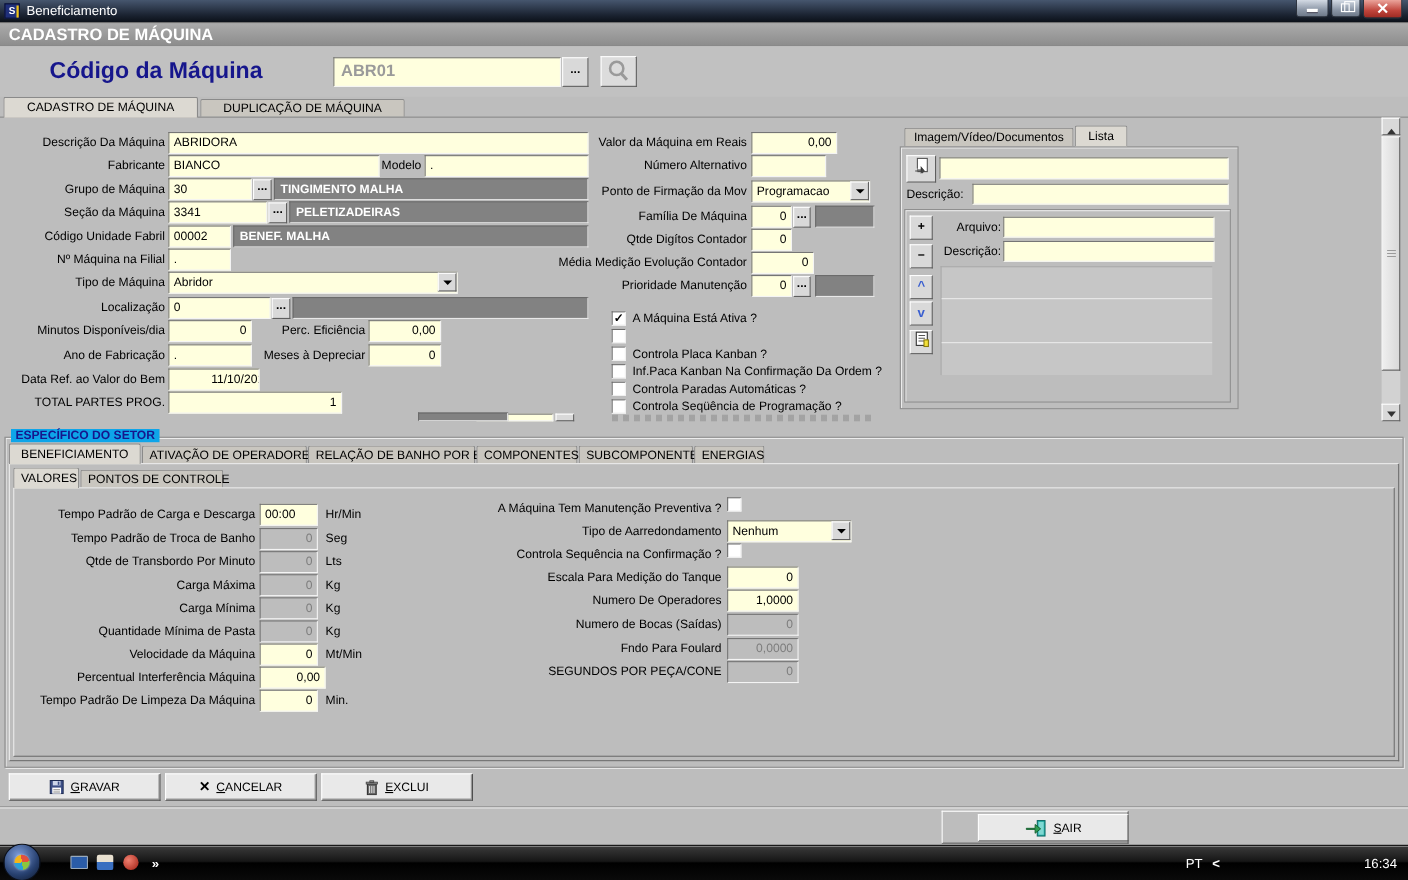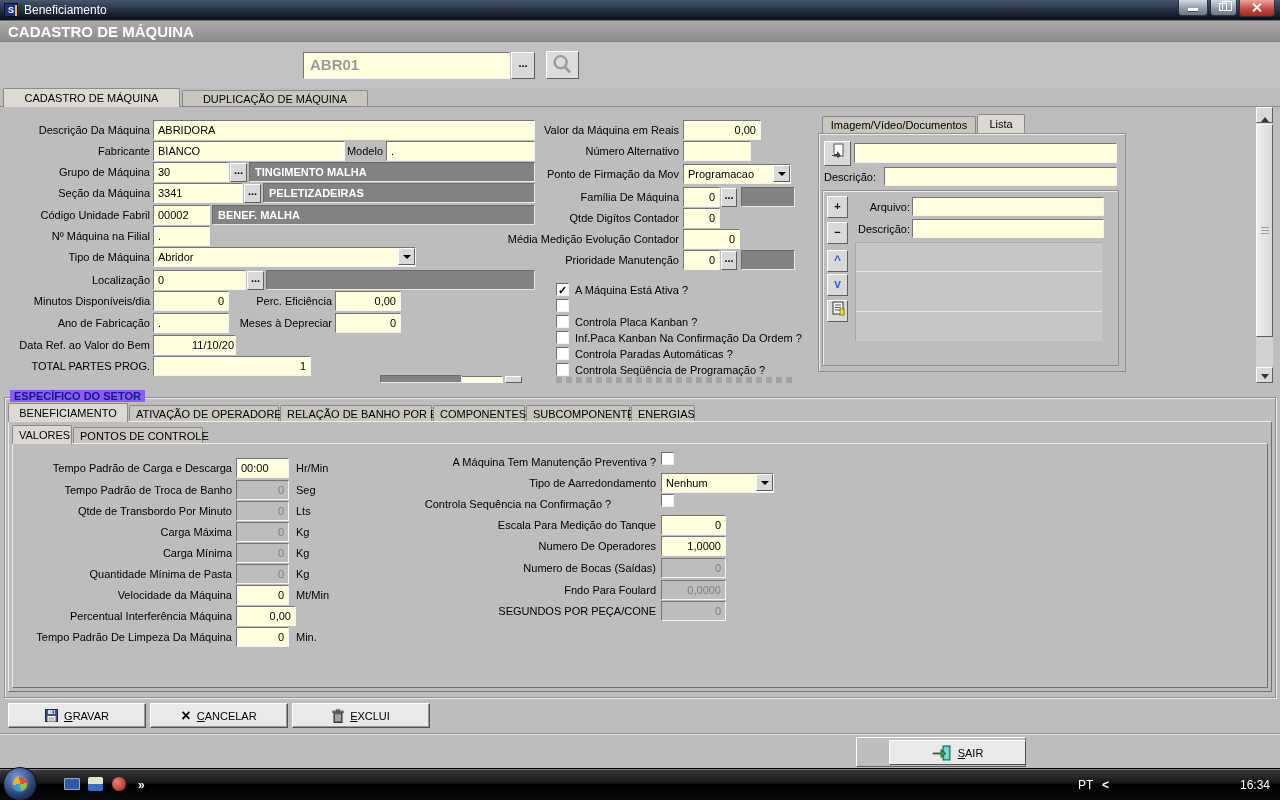--- a/index.html
+++ b/index.html
@@ -59,21 +59,21 @@
   
   .mframe { position:absolute; left:818px; top:133px; width:308px; height:239px; border:1px solid #8f8f8f; box-shadow:inset 1px 1px 0 #ececec; }
   .innerframe { position:absolute; left:822px; top:190px; width:297px; height:176px; border:1px solid #8f8f8f; box-shadow:inset 1px 1px 0 #ececec; }
   .sq-btn { position:absolute; width:21px; height:22px; background:#d9d9d9; border:1px solid; border-color:#fdfdfd #5f5f5f #5f5f5f #fdfdfd; text-align:center; line-height:19px; font-weight:bold; }
   .sq-btn.blue { color:#3a5fd0; font-size:12px; }
   .listbox { position:absolute; left:855px; top:242px; width:247px; height:99px; background:#c6c6c6; border-top:1px solid #a8a8a8; border-left:1px solid #a8a8a8; }
   .listbox .sep { position:absolute; left:0; width:100%; height:1px; background:#e9e9e9; }
 
   
   .groupbox { position:absolute; left:4px; top:397px; width:1272px; height:301px; border:1px solid #8f8f8f; box-shadow:1px 1px 0 #ececec inset, 1px 1px 0 #ececec; }
-  .grouplabel { position:absolute; left:10px; top:390px; background:#8b5cf6; padding:0 4px; color:#16168c; font-weight:bold; z-index:2; }
+  .grouplabel { position:absolute; left:10px; top:390px; background:#0ea5e9; padding:0 4px; color:#16168c; font-weight:bold; z-index:2; }
   .tabpage { position:absolute; border:1px solid; border-color:#ececec #6f6f6f #6f6f6f #ececec; background:#bdbdbd; }
 
   
   .act-btn { position:absolute; top:703px; width:138px; height:25px; background:#e9e9e9; border:1px solid; border-color:#fdfdfd #4f4f4f #4f4f4f #fdfdfd; box-shadow:inset -1px -1px 0 #9a9a9a; display:flex; align-items:center; justify-content:center; gap:6px; font-size:11px; }
   .fl { display:inline-block; }
   .fl::first-letter { text-decoration:underline; }
   .divline { position:absolute; left:0; top:733px; width:1280px; height:2px; border-top:1px solid #8f8f8f; border-bottom:1px solid #e9e9e9; }
   .sair-panel { position:absolute; left:856px; top:737px; width:170px; height:30px; border:1px solid; border-color:#fdfdfd #5f5f5f #5f5f5f #fdfdfd; }
   .sair-btn { position:absolute; left:889px; top:740px; width:137px; height:25px; background:#e9e9e9; border:1px solid; border-color:#fdfdfd #4f4f4f #4f4f4f #fdfdfd; display:flex; align-items:center; justify-content:center; gap:6px; }
 
@@ -104,20 +104,21 @@
       </div>
     <div class="wb cl" style="left:1239px;width:36px;height:17px;">
         <span class="g-x1"></span>
         <span class="g-x2"></span>
       </div>
   </div>
 
   <div class="header">CADASTRO DE MÁQUINA</div>
 
   <div class="codeband">
+    <span class="bigcode">Código da Máquina</span>
     <div class="code-inp">ABR01</div>
     <div class="dotsbtn code-dots" style="line-height:20px;">...</div>
     <div class="search-btn">
       <svg class="icon-mag" viewBox="0 0 32 28">
           <circle cx="14" cy="11" r="6.5" fill="none" stroke="#9a9a9a" stroke-width="2.5"></circle>
           <line x1="18.5" y1="16" x2="24" y2="22" stroke="#9a9a9a" stroke-width="3"></line>
         </svg>
     </div>
   </div>
 
@@ -332,21 +333,21 @@
   <div class="chk" style="left:661px;top:452px;"></div>
 
   <span class="lbl" style="left:380px;top:473px;width:276px;">Tipo de Aarredondamento</span>
   <div class="combo" style="left:661px;top:473px;width:113px;">
     <span>Nenhum</span>
     <span class="cbtn">
         <span class="tri-d"></span>
       </span>
   </div>
 
-  <span class="lbl" style="left:380px;top:494px;width:276px;text-align:center;">Controla Sequência na Confirmação ?</span>
+  <span class="lbl" style="left:380px;top:494px;width:276px;">Controla Sequência na Confirmação ?</span>
   <div class="chk" style="left:661px;top:494px;"></div>
 
   <span class="lbl" style="left:380px;top:515px;width:276px;">Escala Para Medição do Tanque</span>
   <div class="inp r" style="left:661px;top:515px;width:65px;">0</div>
 
   <span class="lbl" style="left:380px;top:536px;width:276px;">Numero De Operadores</span>
   <div class="inp r" style="left:661px;top:536px;width:65px;">1,0000</div>
 
   <span class="lbl" style="left:380px;top:558px;width:276px;">Numero de Bocas (Saídas)</span>
   <div class="inp dis r" style="left:661px;top:558px;width:65px;">0</div>

